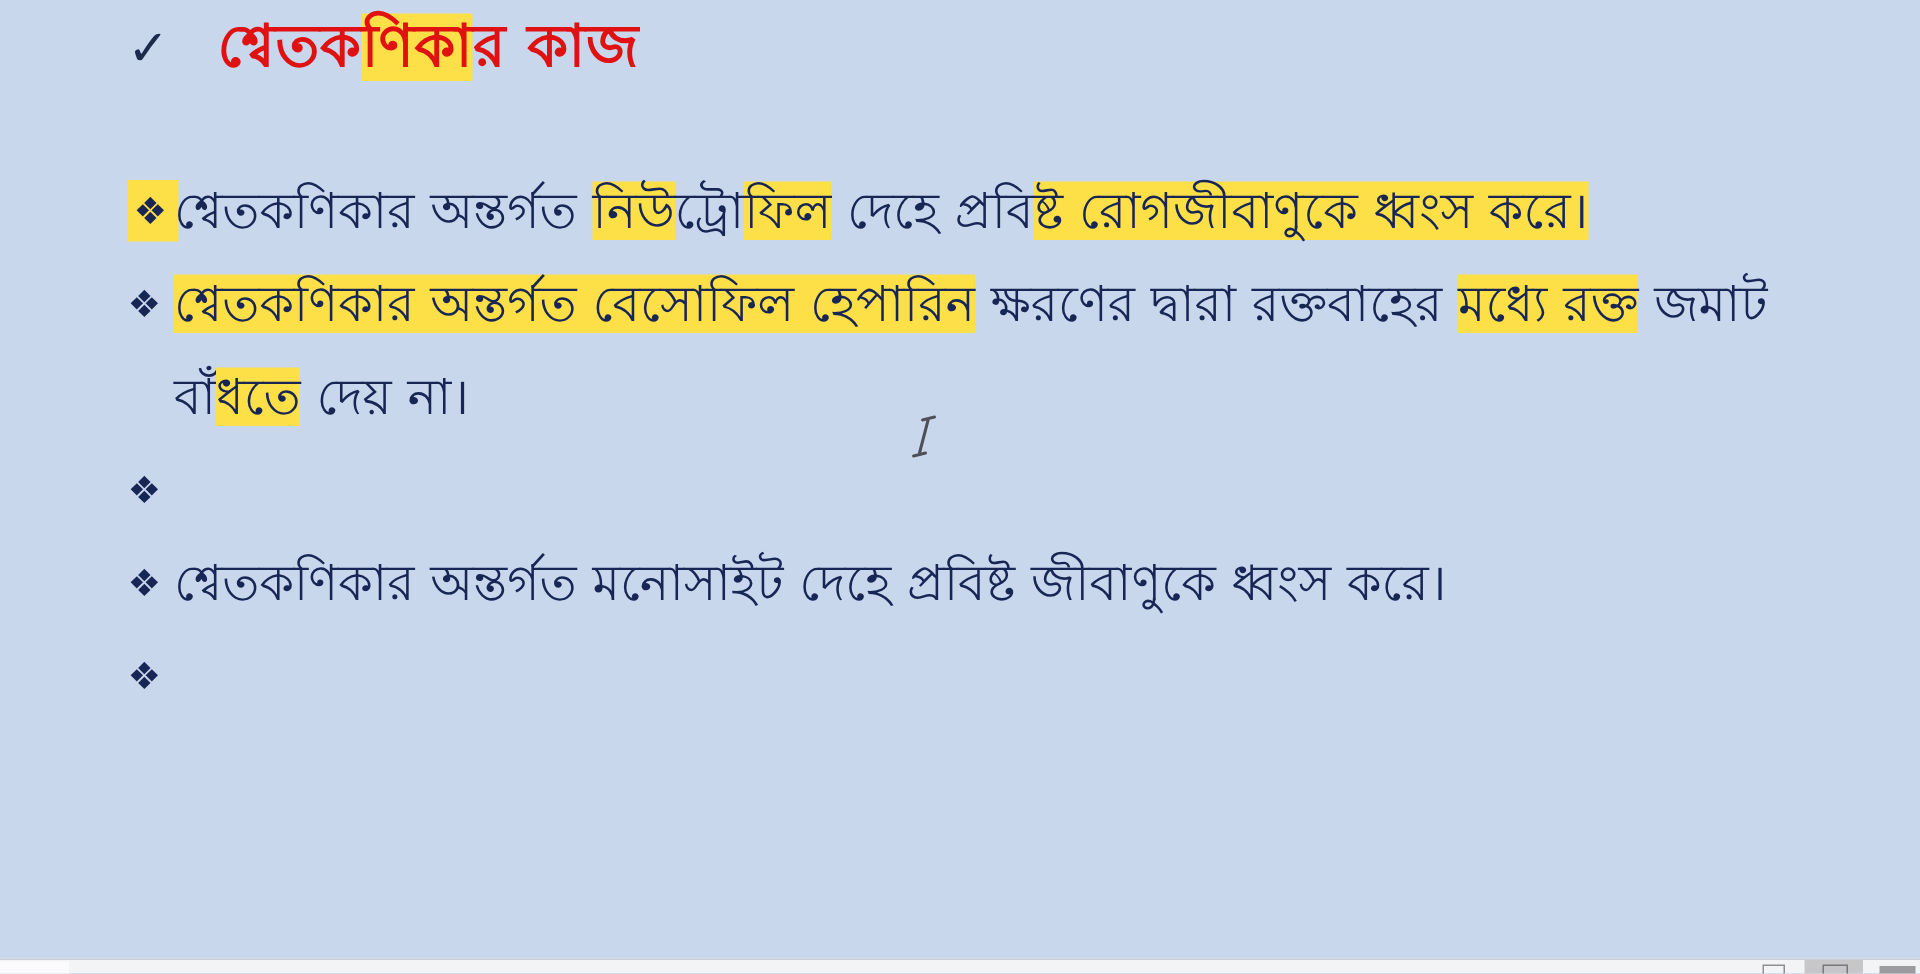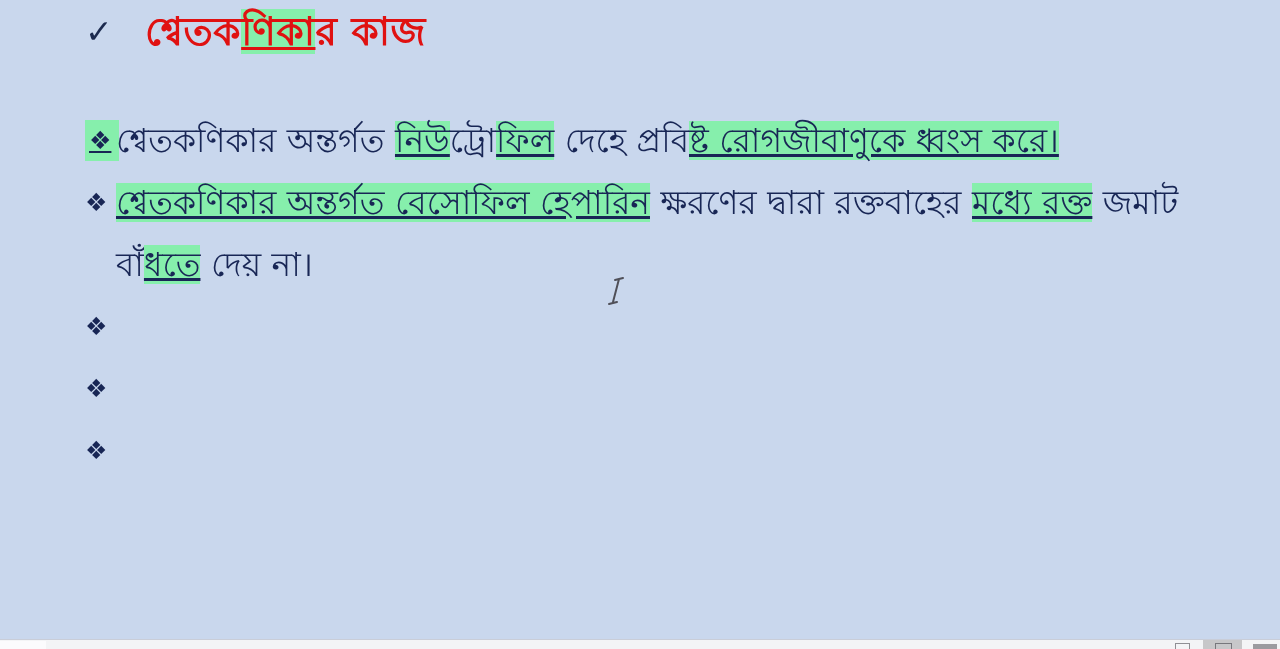--- a/index.html
+++ b/index.html
@@ -5,21 +5,21 @@
   html,body{margin:0;padding:0;}
   body{
     width:1280px;height:649px;position:relative;overflow:hidden;
     background:#c9d7ed;
     font-family:"DejaVu Sans",sans-serif;
   }
   .slide{position:absolute;left:0;top:0;right:0;bottom:10px;padding:6px 20px 0 85px;}
   .title-row{display:flex;align-items:flex-start;}
   .check{color:#1c2a4e;font-size:33px;font-weight:bold;line-height:52px;width:60px;flex-shrink:0;}
   .title{font-size:39px;font-weight:bold;color:#e01111;line-height:52px;letter-spacing:0.5px;}
-  .hl{background:#86efac;text-decoration:underline;}
+  .hl{background:#fde047;}
   .bullets{margin-top:52px;}
   .bullet{display:flex;font-size:33px;line-height:62px;color:#182655;}
   .marker{width:31px;flex-shrink:0;font-size:25px;}
   .marker .hl{padding:6px 8px 6px 4px;}
   .btext{white-space:pre-wrap;}
   .cursor{position:absolute;left:605px;top:276px;width:22px;height:30px;}
   .taskbar{
     position:absolute;left:0;bottom:0;width:1280px;height:10px;
     background:#f3f4f6;border-top:1px solid #c9cdd8;box-sizing:border-box;
   }
@@ -51,20 +51,21 @@
       <span class="btext"><span class="hl">শ্বেতকণিকার অন্তর্গত বেসোফিল হেপারিন</span><span> ক্ষরণের দ্বারা রক্তবাহের </span><span class="hl">মধ্যে রক্ত</span><span> জমাট
 বাঁ</span><span class="hl">ধতে</span><span> দেয় না।</span></span>
     </div>
 
     <div class="bullet">
       <span class="marker"><span>❖</span></span>
     </div>
 
     <div class="bullet">
       <span class="marker"><span>❖</span></span>
+      <span class="btext"><span>শ্বেতকণিকার অন্তর্গত মনোসাইট দেহে প্রবিষ্ট জীবাণুকে ধ্বংস করে।</span></span>
     </div>
 
     <div class="bullet">
       <span class="marker"><span>❖</span></span>
     </div>
 
   </div>
 </div>
 
 <div class="cursor">

